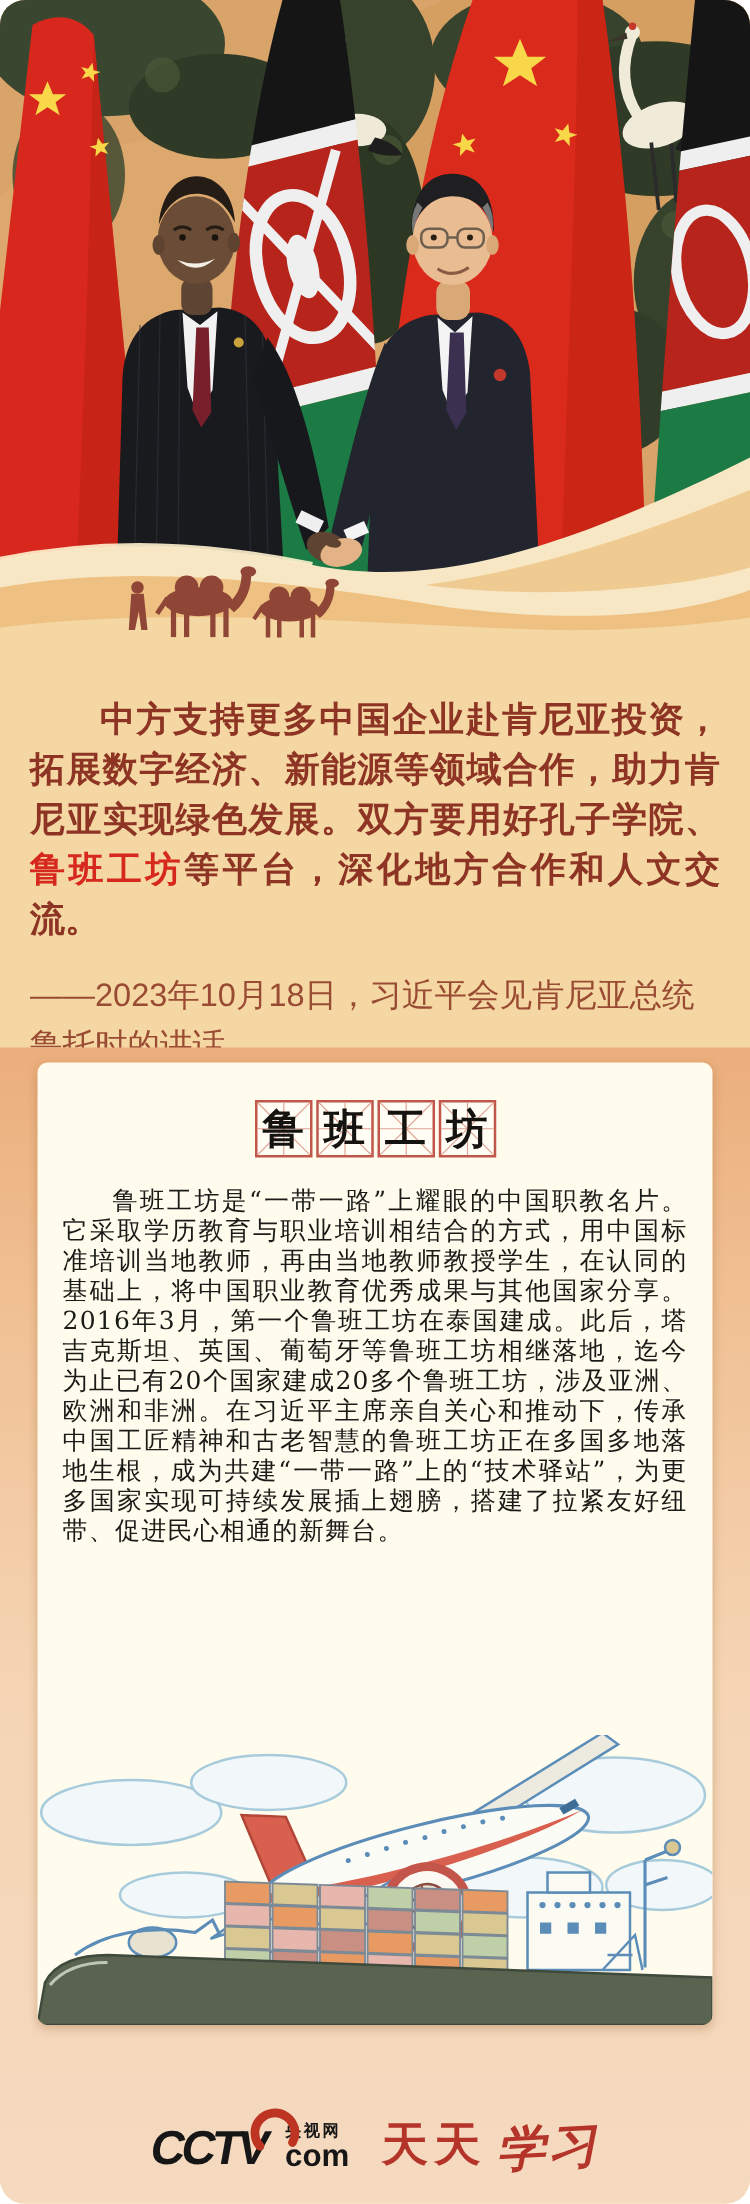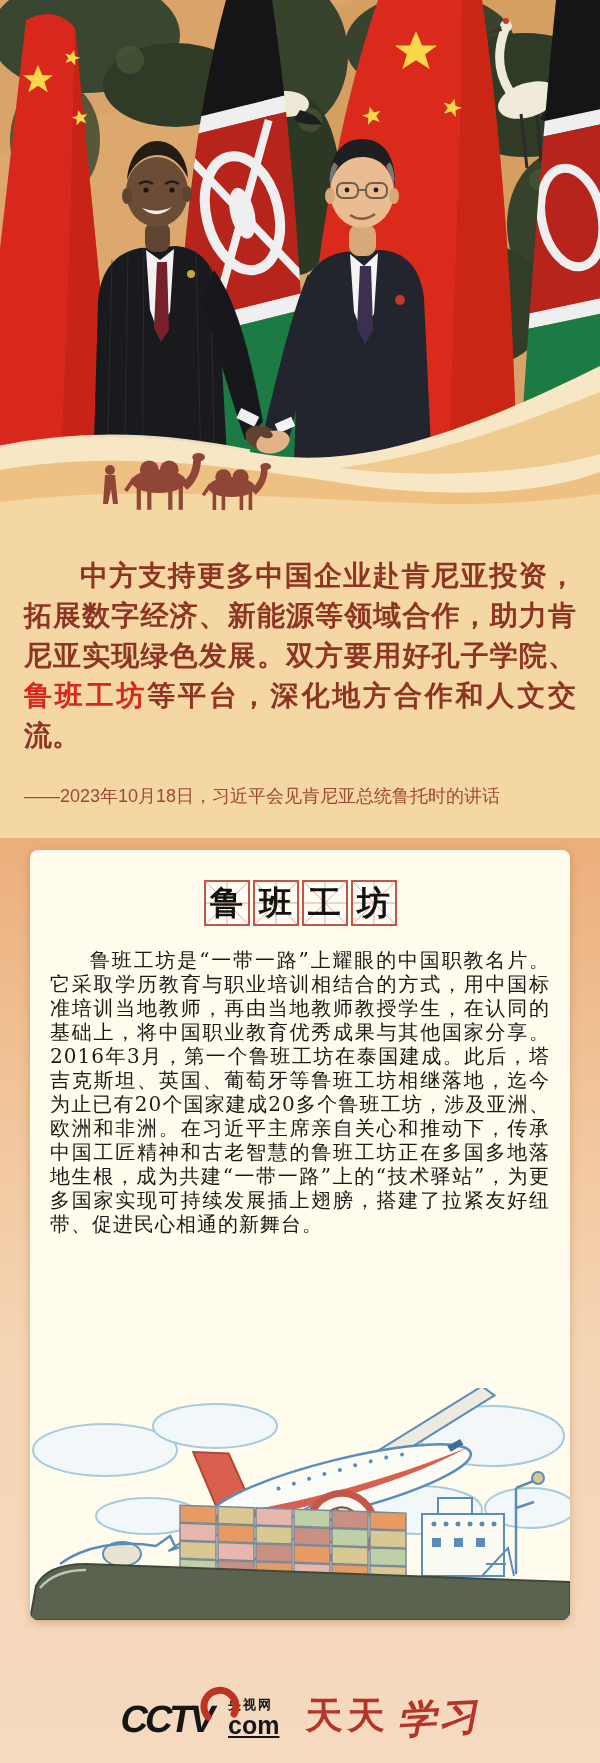--- a/index.html
+++ b/index.html
@@ -1,29 +1,29 @@
 <!DOCTYPE html>
 <html><head>
 <meta charset="utf-8">
 <style>
   html,body{margin:0;padding:0;background:#ffffff;}
   .poster{position:relative;width:600px;height:1763px;overflow:hidden;
-          font-family:"Liberation Sans","DejaVu Sans",sans-serif;background:#F4D7A2;}
+          font-family:"Liberation Sans","DejaVu Sans",sans-serif;background:#F4D7A2;border-radius:20px;}
 
   
   .photo-wrap{position:absolute;top:0;left:0;width:600px;height:512px;}
   .photo-wrap svg{display:block;}
 
   
   .quote-section{position:absolute;top:510px;left:0;width:600px;height:328px;
                  background:#F4D7A2;box-sizing:border-box;padding:46px 24px 0 24px;}
   .quote-text{font-size:28px;font-weight:bold;line-height:40px;color:#8E3424;
               text-align:justify;text-indent:2em;margin:0;}
   .quote-text .hl{color:#D6281C;}
-  .quote-attr{margin:20px 0 0 0;font-size:18px;line-height:40px;color:#9A4B33;
+  .quote-attr{margin:20px 0 0 0;font-size:26px;line-height:40px;color:#9A4B33;
               font-weight:normal;text-align:left;}
 
   
   .knowledge-section{position:absolute;top:838px;left:0;width:600px;height:925px;
         background:linear-gradient(180deg,#EBAE7C 0%,#F0C093 22%,#F5D5B4 55%,#F5DAC0 100%);}
   .k-label{margin:0;padding-top:7px;text-align:center;font-size:26px;font-weight:bold;
            color:#1F1B14;letter-spacing:2px;}
   .k-card{position:relative;margin:12px auto 0 auto;width:540px;height:770px;
           background:#FFFCEE;border-radius:8px;box-shadow:0 3px 8px rgba(140,80,30,.3);
           box-sizing:border-box;padding:30px 20px 0 20px;overflow:hidden;}
@@ -42,21 +42,21 @@
 
   
   .footer{position:absolute;top:1686px;left:0;width:600px;height:64px;
           display:flex;justify-content:center;align-items:center;}
   .cctv-mark{position:relative;display:flex;align-items:flex-end;}
   .cctv-word{font-weight:bold;font-size:38px;letter-spacing:-3px;line-height:1;
              transform:skewX(-10deg);color:#161616;}
   .cctv-arc{position:absolute;left:78px;top:-16px;width:44px;height:44px;}
   .cctv-col{display:flex;flex-direction:column;margin-left:16px;line-height:1;}
   .cctv-site{font-size:13px;font-weight:bold;color:#161616;letter-spacing:2px;}
-  .cctv-com{font-size:25px;font-weight:bold;color:#161616;margin-top:2px;letter-spacing:0px;text-decoration:underline;}
+  .cctv-com{font-size:25px;font-weight:bold;color:#161616;margin-top:2px;letter-spacing:0px;}
   .brand{display:flex;margin-left:26px;}
   .brand-tt{font-family:"Liberation Serif","DejaVu Serif",serif;font-weight:bold;
             font-size:37px;color:#B5342A;letter-spacing:5px;}
   .brand-xx{display:inline-block;font-family:"DejaVu Serif","Liberation Serif",serif;
             font-style:italic;font-weight:bold;font-size:39px;color:#B5342A;
             transform:rotate(-3deg);margin-left:8px;letter-spacing:2px;}
 </style>
 </head>
 <body>
 

